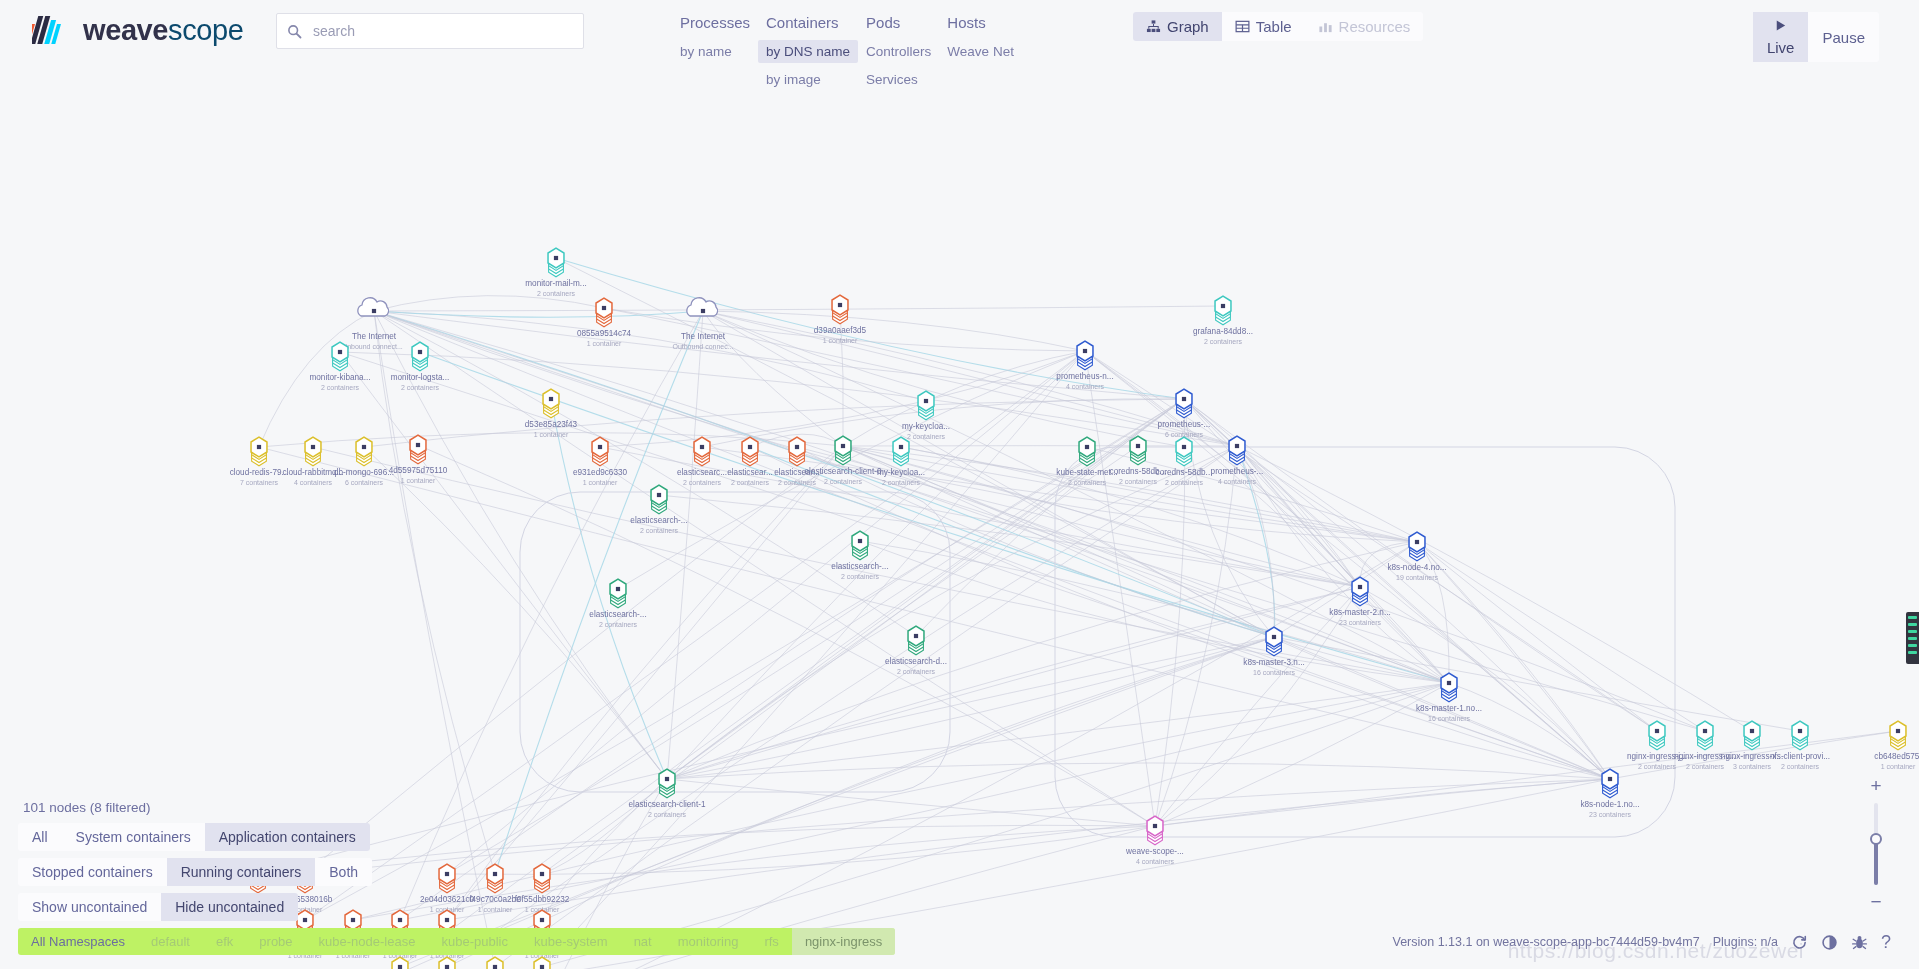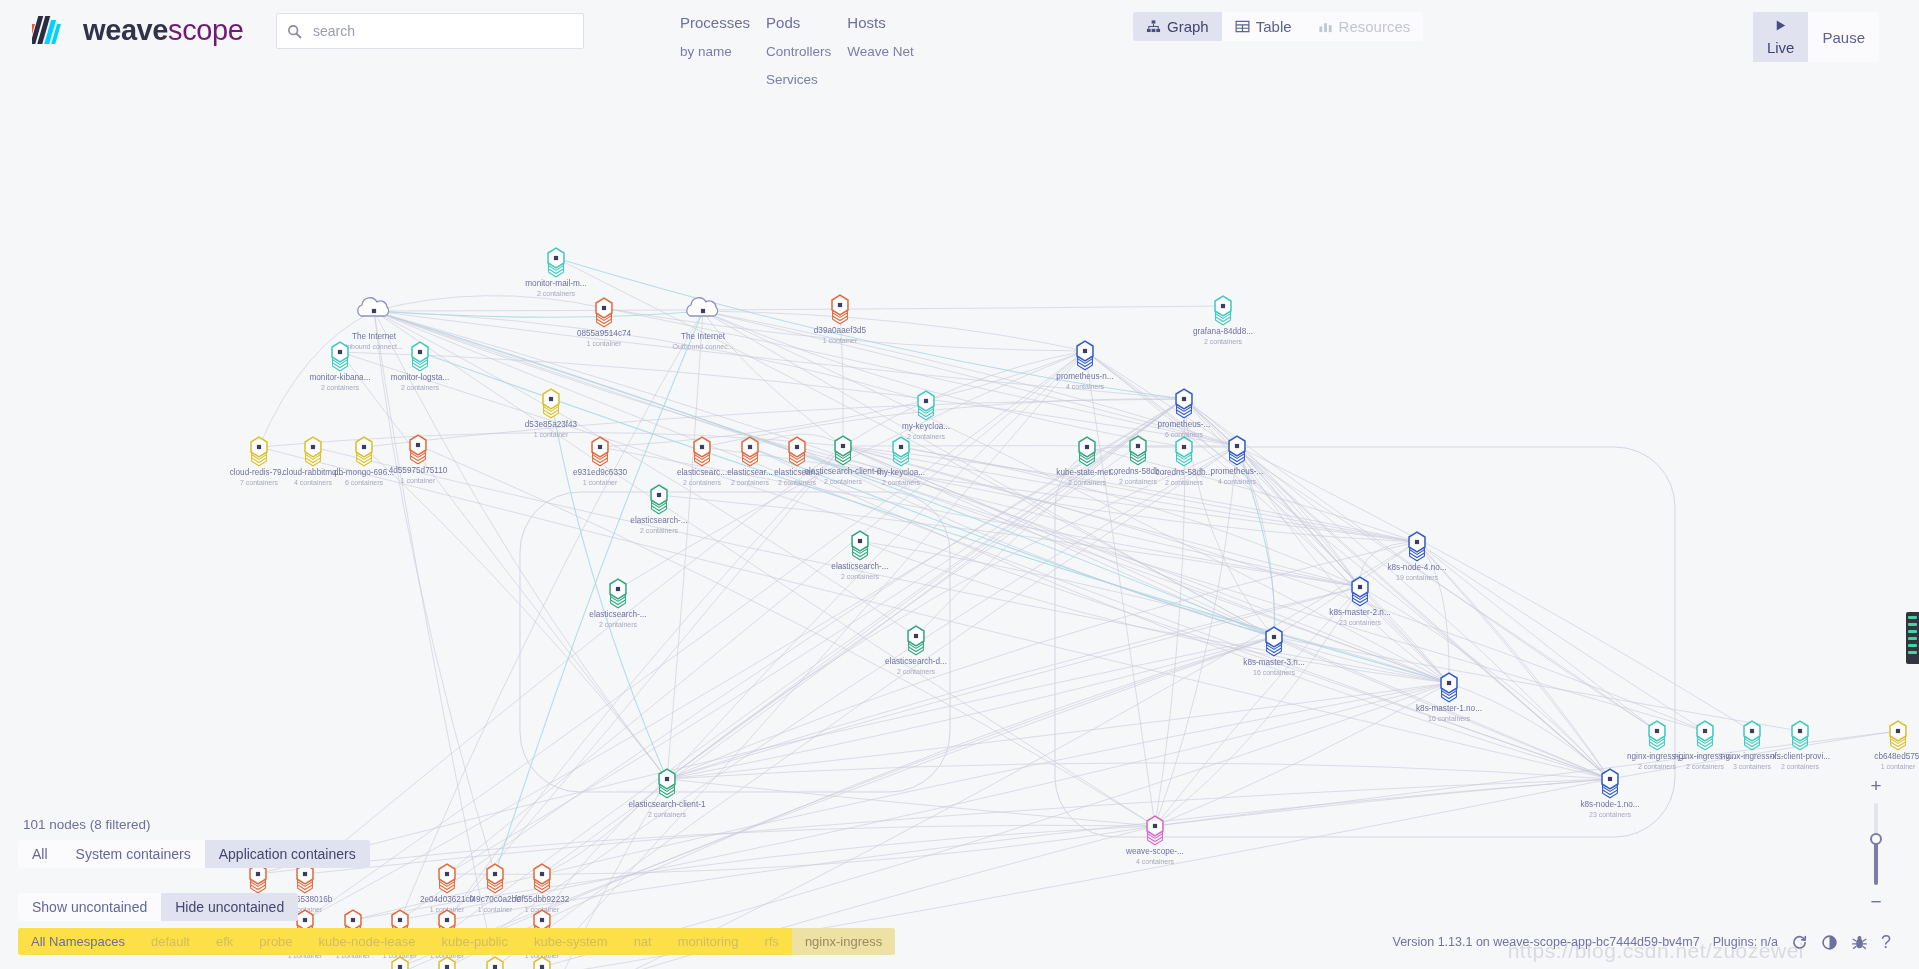--- a/index.html
+++ b/index.html
@@ -17,21 +17,21 @@
     position: absolute; top: 0; left: 0; width: 1919px; height: 112px;
     background: #f6f7f9;
   }
   .brand {
     position: absolute; left: 32px; top: 10px;
     display: flex; align-items: center; gap: 11px;
   }
   .logo-mark { width: 40px; height: 40px; display:block; }
   .brand-text { font-size: 29px; letter-spacing: -0.4px; color: #32324b; }
   .brand-text b { font-weight: 700; }
-  .brand-text span.light { font-weight: 400; color: #701a75; }
+  .brand-text span.light { font-weight: 400; color: #0c4a6e; }
 
   .searchbox {
     position: absolute; left: 276px; top: 13px;
     width: 308px; height: 36px;
     background: #ffffff;
     border: 1px solid #dfe0e8;
     border-radius: 2px;
     display: flex; align-items: center;
     padding: 0 10px;
   }
@@ -108,21 +108,21 @@
     display: inline-flex; align-items: stretch;
     background: #fbfbfd; border-radius: 3px; margin-bottom: 7px;
     overflow: hidden;
   }
   .opt {
     font-size: 14px; color: #64679b; padding: 6px 14px; cursor: pointer; white-space: nowrap;
   }
   .opt.selected { background: #e1e2ef; color: #43466f; }
   .ns-row {
     display: inline-flex; align-items: center;
-    background: #fde047; border-radius: 3px; overflow: hidden;
+    background: #bef264; border-radius: 3px; overflow: hidden;
     max-width: 980px;
   }
   .ns-opt {
     font-size: 13px; color: #6b6e9e; padding: 6px 13px; cursor: pointer; white-space: nowrap;
     opacity: .30;
   }
   .ns-opt.first { opacity: 1; }
   .ns-opt.selected { background: #e1e2ef; color: #43466f; opacity: .55; }
 
   
@@ -199,20 +199,25 @@
     <input type="text" placeholder="search" style="">
   </div>
 
   <div class="topo-nav">
 
     <div class="topo-col">
       <div class="topo-item">Processes</div>
       <div class="topo-item sub">by name</div>
     </div>
 
+    <div class="topo-col">
+      <div class="topo-item">Containers</div>
+      <div class="topo-item sub selected">by DNS name</div>
+      <div class="topo-item sub">by image</div>
+    </div>
 
     <div class="topo-col">
       <div class="topo-item">Pods</div>
       <div class="topo-item sub">Controllers</div>
       <div class="topo-item sub">Services</div>
     </div>
 
     <div class="topo-col">
       <div class="topo-item">Hosts</div>
       <div class="topo-item sub">Weave Net</div>
@@ -998,20 +1003,25 @@
 
 <div class="bl">
   <div class="nodecount">101 nodes (8 filtered)</div>
 
   <div class="btn-row">
     <div class="opt">All</div>
     <div class="opt">System containers</div>
     <div class="opt selected">Application containers</div>
   </div>
   <br>
+  <div class="btn-row">
+    <div class="opt">Stopped containers</div>
+    <div class="opt selected">Running containers</div>
+    <div class="opt">Both</div>
+  </div>
   <br>
   <div class="btn-row">
     <div class="opt">Show uncontained</div>
     <div class="opt selected">Hide uncontained</div>
   </div>
   <br>
   <div class="ns-row">
     <div class="ns-opt first">All Namespaces</div>
     <div class="ns-opt">default</div>
     <div class="ns-opt">efk</div>

